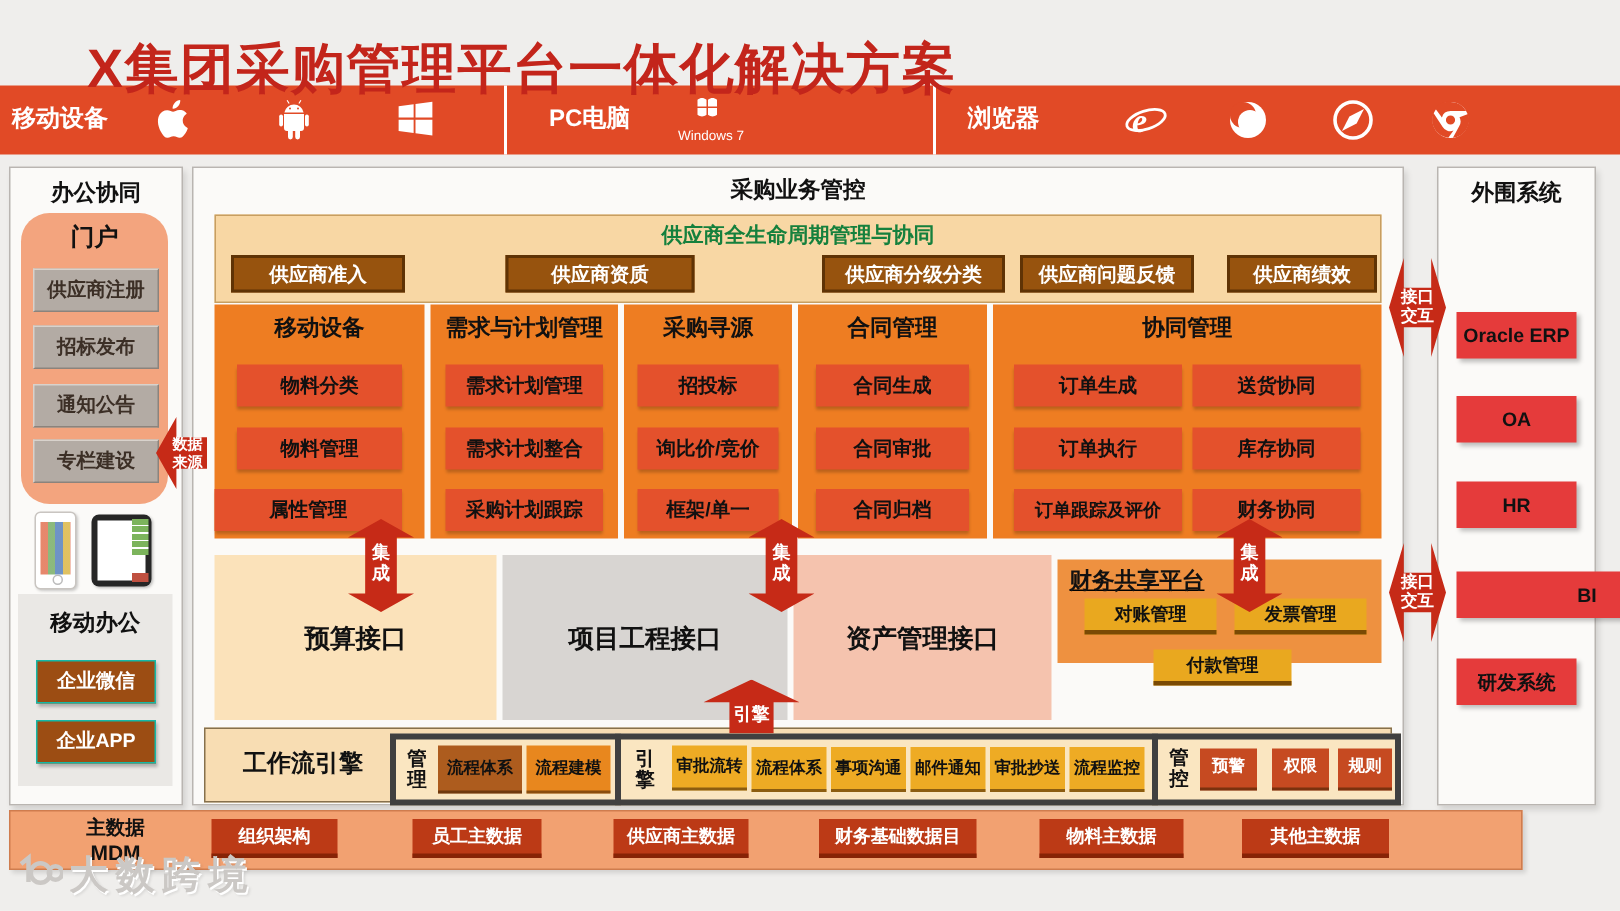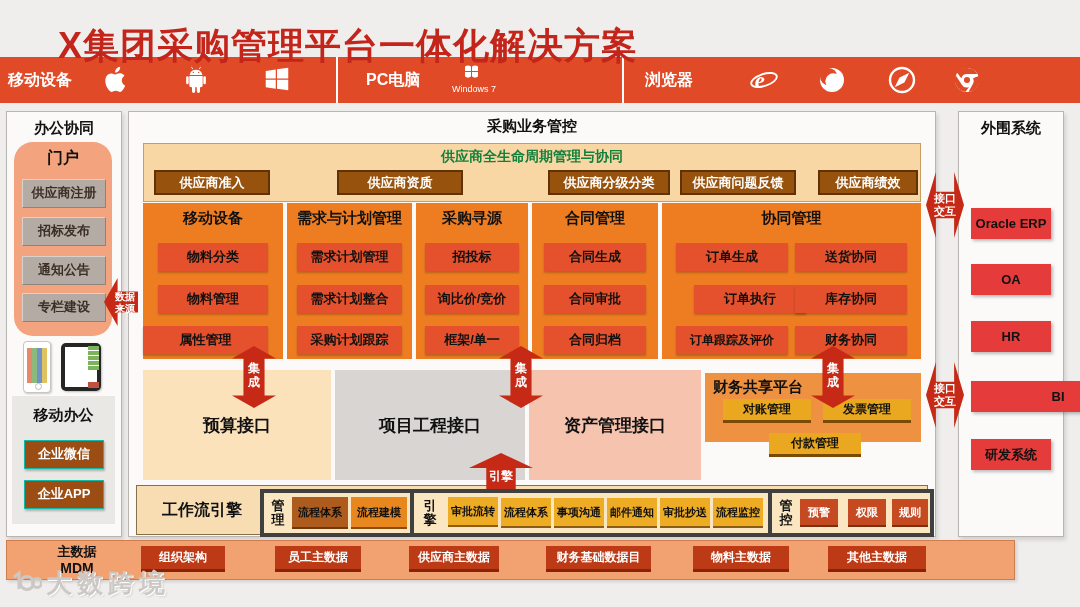--- a/index.html
+++ b/index.html
@@ -210,39 +210,39 @@
     </div>
     <div class="abs col" style="left:403px;top:91px;width:126px;height:156px;">
       <div class="col-title" style="margin-top:6px;">合同管理</div>
       <div class="abs col-btn" style="left:12px;top:40px;right:12px;">合同生成</div>
       <div class="abs col-btn" style="left:12px;top:82px;right:12px;">合同审批</div>
       <div class="abs col-btn" style="left:12px;top:123px;right:12px;">合同归档</div>
     </div>
     <div class="abs col" style="left:533px;top:91px;width:259px;height:156px;">
       <div class="col-title" style="margin-top:6px;">协同管理</div>
       <div class="abs col-btn" style="left:14px;top:40px;width:112px;">订单生成</div>
-      <div class="abs col-btn" style="left:14px;top:82px;width:112px;margin-left:18px;">订单执行</div>
+      <div class="abs col-btn" style="left:14px;top:82px;width:112px;">订单执行</div>
       <div class="abs col-btn" style="left:14px;top:123px;width:112px;font-size:12px;">订单跟踪及评价</div>
       <div class="abs col-btn" style="left:133px;top:40px;width:112px;">送货协同</div>
       <div class="abs col-btn" style="left:133px;top:82px;width:112px;">库存协同</div>
       <div class="abs col-btn" style="left:133px;top:123px;width:112px;">财务协同</div>
     </div>
 
     <div class="abs arrow arr-vdouble" style="left:103px;top:234px;width:44px;height:62px;"></div>
     <div class="abs arr-label" style="left:118px;top:250px;width:14px;font-size:12px;">集成</div>
     <div class="abs arrow arr-vdouble" style="left:370px;top:234px;width:44px;height:62px;"></div>
     <div class="abs arr-label" style="left:385px;top:250px;width:14px;font-size:12px;">集成</div>
     <div class="abs arrow arr-vdouble" style="left:682px;top:234px;width:44px;height:62px;"></div>
     <div class="abs arr-label" style="left:697px;top:250px;width:14px;font-size:12px;">集成</div>
 
     <div class="abs iface" style="left:14px;top:258px;width:188px;height:110px;background:#fbe2ba;">预算接口</div>
     <div class="abs iface" style="left:206px;top:258px;width:190px;height:110px;background:#d8d5d2;">项目工程接口</div>
     <div class="abs iface" style="left:400px;top:258px;width:172px;height:110px;background:#f5c3ae;">资产管理接口</div>
 
-    <div class="abs fin" style="left:576px;top:261px;width:216px;height:69px;">
+    <div class="abs fin" style="left:576px;top:261px;width:216px;height:69px;text-decoration:underline;">
       <div class="bold" style="font-size:15px;margin:5px 0 0 8px;color:#111;">财务共享平台</div>
       <div class="abs fin-btn" style="left:18px;top:26px;width:88px;">对账管理</div>
       <div class="abs fin-btn" style="left:118px;top:26px;width:88px;">发票管理</div>
       <div class="abs fin-btn" style="left:64px;top:60px;width:92px;">付款管理</div>
     </div>
 
     <div class="abs arrow arr-up" style="left:340px;top:341px;width:64px;height:36px;"></div>
     <div class="abs arr-label" style="left:340px;top:358px;width:64px;font-size:12px;">引擎</div>
 
     <div class="abs wf-row" style="left:7px;top:373px;width:790px;height:48px;">
@@ -257,21 +257,21 @@
       <div class="abs wf-group" style="left:273px;top:3px;width:354px;height:40px;">
         <div class="abs wf-vlabel" style="left:8px;top:6px;">引擎</div>
         <div class="abs wf-btn wf-amber" style="left:34px;top:4px;width:50px;height:28px;">审批流转</div>
         <div class="abs wf-btn wf-amber" style="left:87px;top:5px;width:50px;height:28px;">流程体系</div>
         <div class="abs wf-btn wf-amber" style="left:140px;top:5px;width:50px;height:28px;">事项沟通</div>
         <div class="abs wf-btn wf-amber" style="left:193px;top:5px;width:50px;height:28px;">邮件通知</div>
         <div class="abs wf-btn wf-amber" style="left:246px;top:5px;width:50px;height:28px;">审批抄送</div>
         <div class="abs wf-btn wf-amber" style="left:299px;top:5px;width:50px;height:28px;">流程监控</div>
       </div>
 
-      <div class="abs wf-group" style="left:631px;top:3px;width:158px;height:40px;">
+      <div class="abs wf-group" style="left:631px;top:3px;width:158px;height:40px;font-family:Liberation Mono, monospace;">
         <div class="abs wf-vlabel" style="left:6px;top:6px;">管控</div>
         <div class="abs wf-btn wf-red" style="left:28px;top:6px;width:38px;height:26px;">预警</div>
         <div class="abs wf-btn wf-red" style="left:76px;top:6px;width:38px;height:26px;">权限</div>
         <div class="abs wf-btn wf-red" style="left:120px;top:6px;width:36px;height:26px;">规则</div>
       </div>
     </div>
   </div>
 
   <div class="abs arrow arr-hdouble" style="left:926px;top:172px;width:38px;height:66px;z-index:6;"></div>
   <div class="abs arr-label" style="left:933px;top:192px;width:24px;font-size:11px;z-index:7;">接口交互</div>

